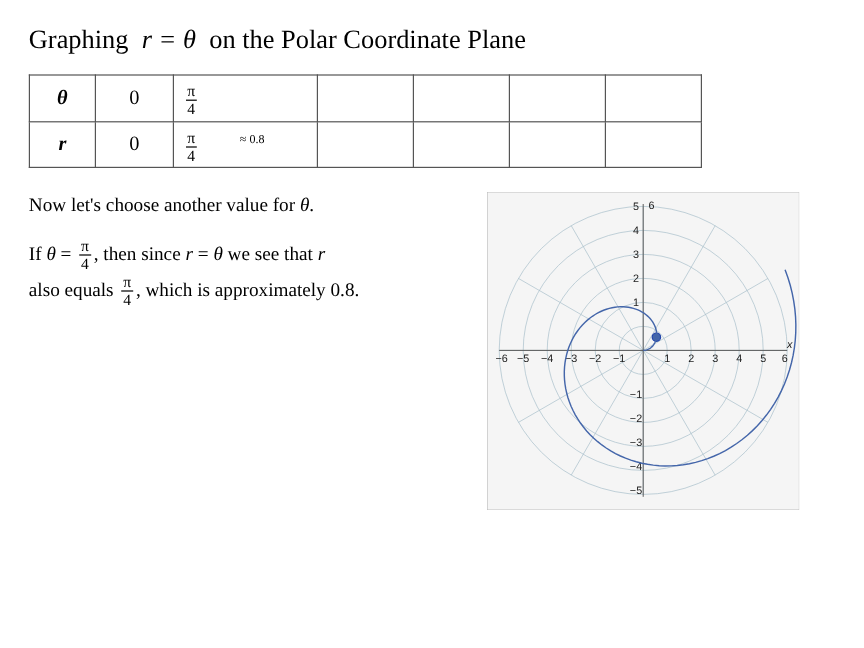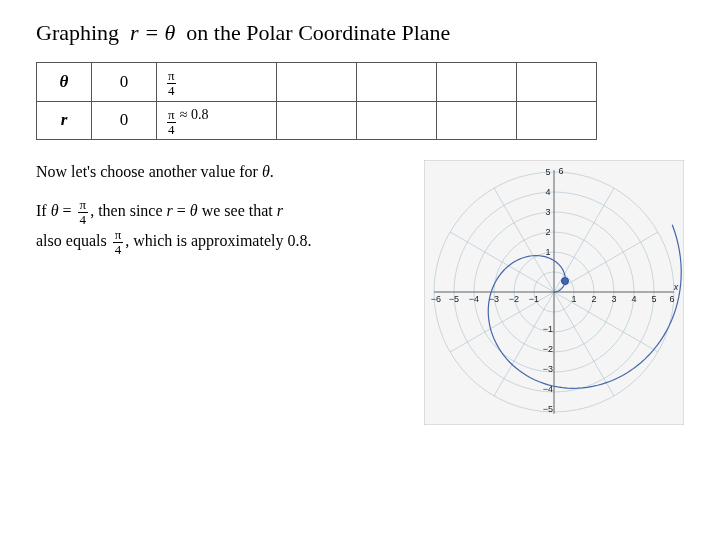--- a/index.html
+++ b/index.html
@@ -8,21 +8,21 @@
       height: 540px;
       background: #ffffff;
       font-family: 'Times New Roman', Times, serif;
       font-size: 16px;
       overflow: hidden;
     }
 
     .page {
       width: 720px;
       height: 540px;
-      padding: 20px 36px;
+      padding: 20px 24px;
     }
 
     .title {
       font-size: 22px;
       font-weight: normal;
       margin-bottom: 16px;
       color: #000;
     }
 
     .title-math {
@@ -63,21 +63,21 @@
     }
 
     .data-table td.empty-cell {
       width: 80px;
     }
 
     
     .bottom-section {
       display: flex;
       flex-direction: row;
-      gap: 24px;
+      gap: 12px;
       align-items: flex-start;
     }
 
     .text-section {
       flex: 1;
       max-width: 370px;
     }
 
     .text-section p {
       font-size: 16px;
@@ -127,21 +127,22 @@
     .cell-frac .num {
       border-bottom: 1px solid #000;
       padding: 0 1px;
       font-size: 13px;
     }
     .cell-frac .den {
       font-size: 13px;
     }
 
     .approx-text {
-      font-size: 14px;
+      font-size: 10px;
+      margin-left: 32px;
     }
 
   </style>
 </head>
 <body>
 
 <div class="page">
 
   <div class="title">
     <span>Graphing</span>

